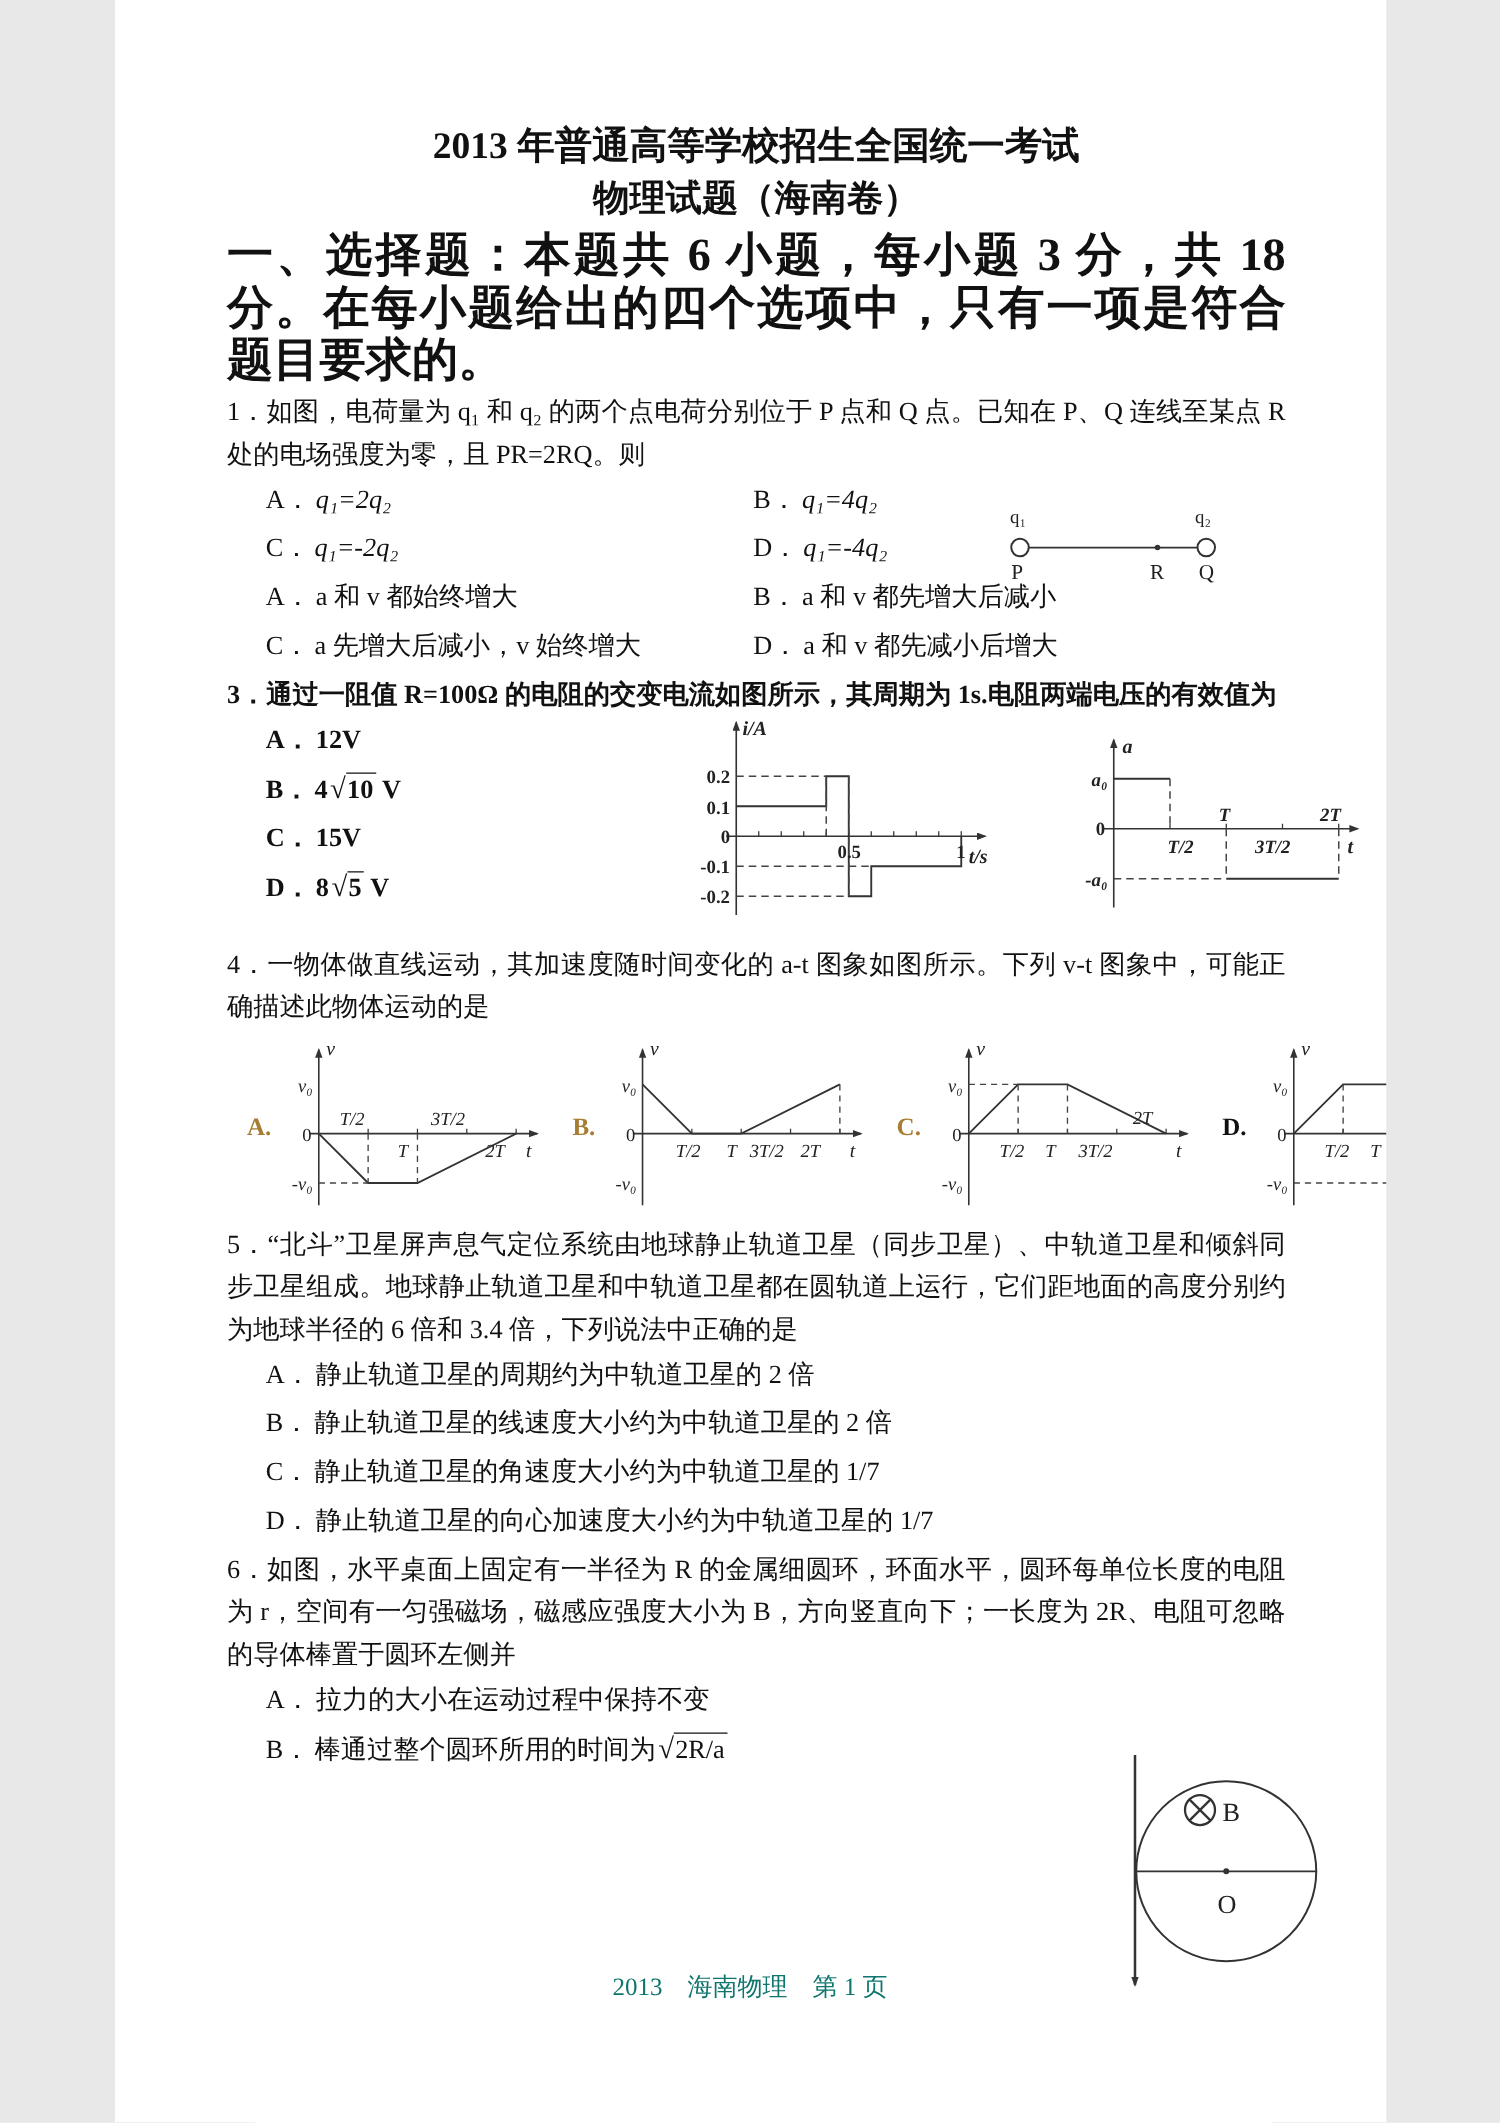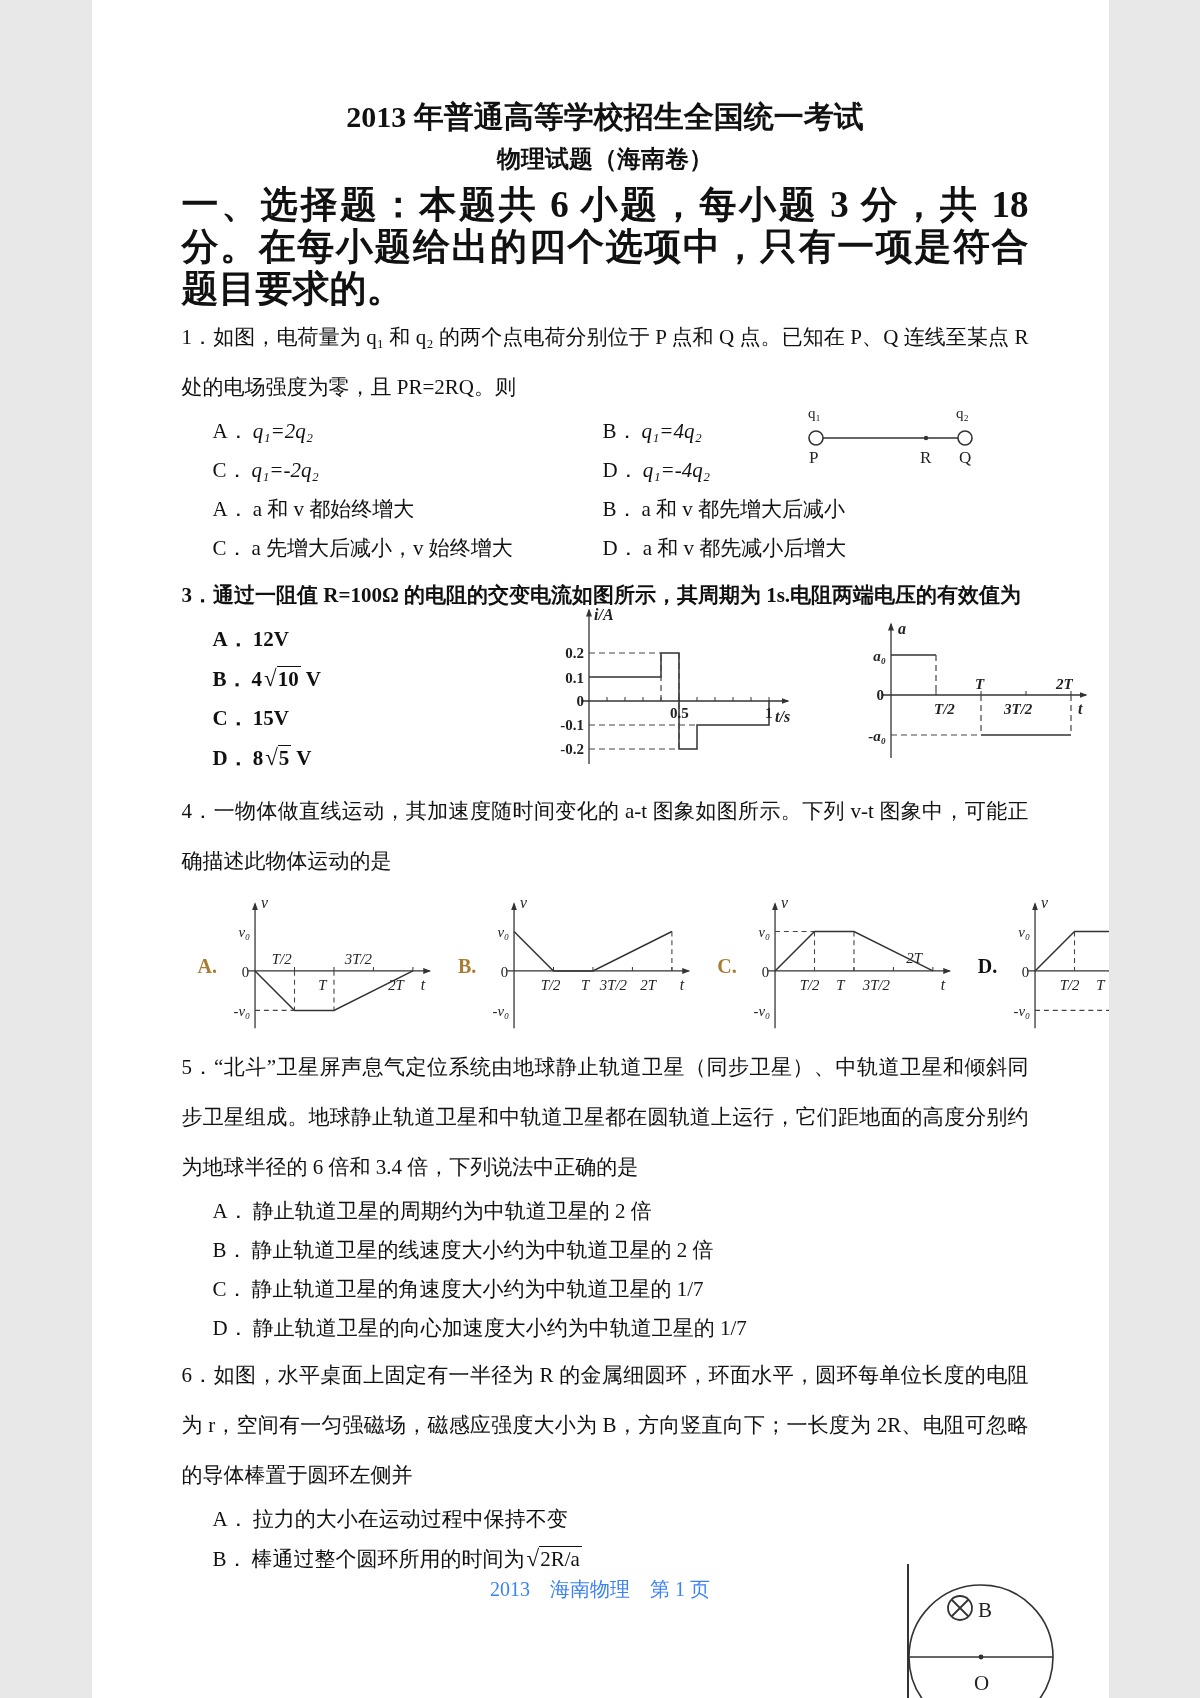--- a/index.html
+++ b/index.html
@@ -8,24 +8,24 @@
     width:1017px;height:1698px;
     margin:0 auto;
     background:#ffffff;
     box-sizing:border-box;
     padding:96px 80px 0 90px;
     font-family:"Liberation Serif","DejaVu Serif",serif;
     color:#111;
     overflow:hidden;
   }
   .title1{margin:0;text-align:center;font-size:30px;font-weight:bold;line-height:42px;}
-  .title2{margin:0;text-align:center;font-size:24px;font-weight:bold;line-height:42px;}
+  .title2{margin:0;text-align:center;font-size:29px;font-weight:bold;line-height:42px;}
   .section-head{margin:4px 0 0 0;font-size:37px;font-weight:bold;line-height:42px;text-align:justify;}
   .q{position:relative;margin:0;}
-  .stem{margin:2px 0 0 0;font-size:21px;line-height:50px;text-align:justify;}
+  .stem{margin:2px 0 0 0;font-size:21px;line-height:34px;text-align:justify;}
   .opts{margin:0 0 0 31px;}
   .opt{font-size:21px;line-height:39px;white-space:nowrap;}
   .opt .ol{margin-right:4px;}
   .two-col{display:grid;grid-template-columns:390px auto;width:760px;}
   .frm{font-style:italic;}
   .unit{margin-left:5px;}
   .sqrt{display:inline-block;white-space:nowrap;margin-left:2px;}
   .sqsign{font-size:23px;}
   .sqrad{border-top:1.4px solid #111;padding:0 2px 0 1px;}
   
@@ -36,21 +36,21 @@
   .graphs-row{display:flex;align-items:center;gap:14px;margin:6px 0 2px 16px;}
   .graph-item{display:flex;align-items:center;gap:2px;}
   .gletter{font-size:20px;font-weight:bold;font-family:"Liberation Serif",serif;}
   .gletter.accent{color:#a87c33;}
   .q6-body{position:relative;}
   .narrow{max-width:690px;}
   .fig-q6{position:absolute;left:712px;top:62px;}
   svg text{font-family:"Liberation Serif","DejaVu Serif",serif;fill:#222;}
   .axlbl{font-style:italic;font-size:16px;}
   .ticklbl{font-size:15px;}
-  .footer{position:absolute;left:0;right:0;top:1576px;text-align:center;font-size:20px;color:#3b82f6;}
+  .footer{position:absolute;left:0;right:0;top:1576px;text-align:center;font-size:20px;color:#0f766e;}
 </style>
 </head>
 <body>
 
 <svg width="0" height="0" style="position:absolute" aria-hidden="true">
   <defs>
     <marker id="arr" markerWidth="9" markerHeight="8" refX="6.5" refY="3" orient="auto" markerUnits="userSpaceOnUse">
       <path d="M0,0 L8,3 L0,6 Z" fill="#333"></path>
     </marker>
   </defs>

